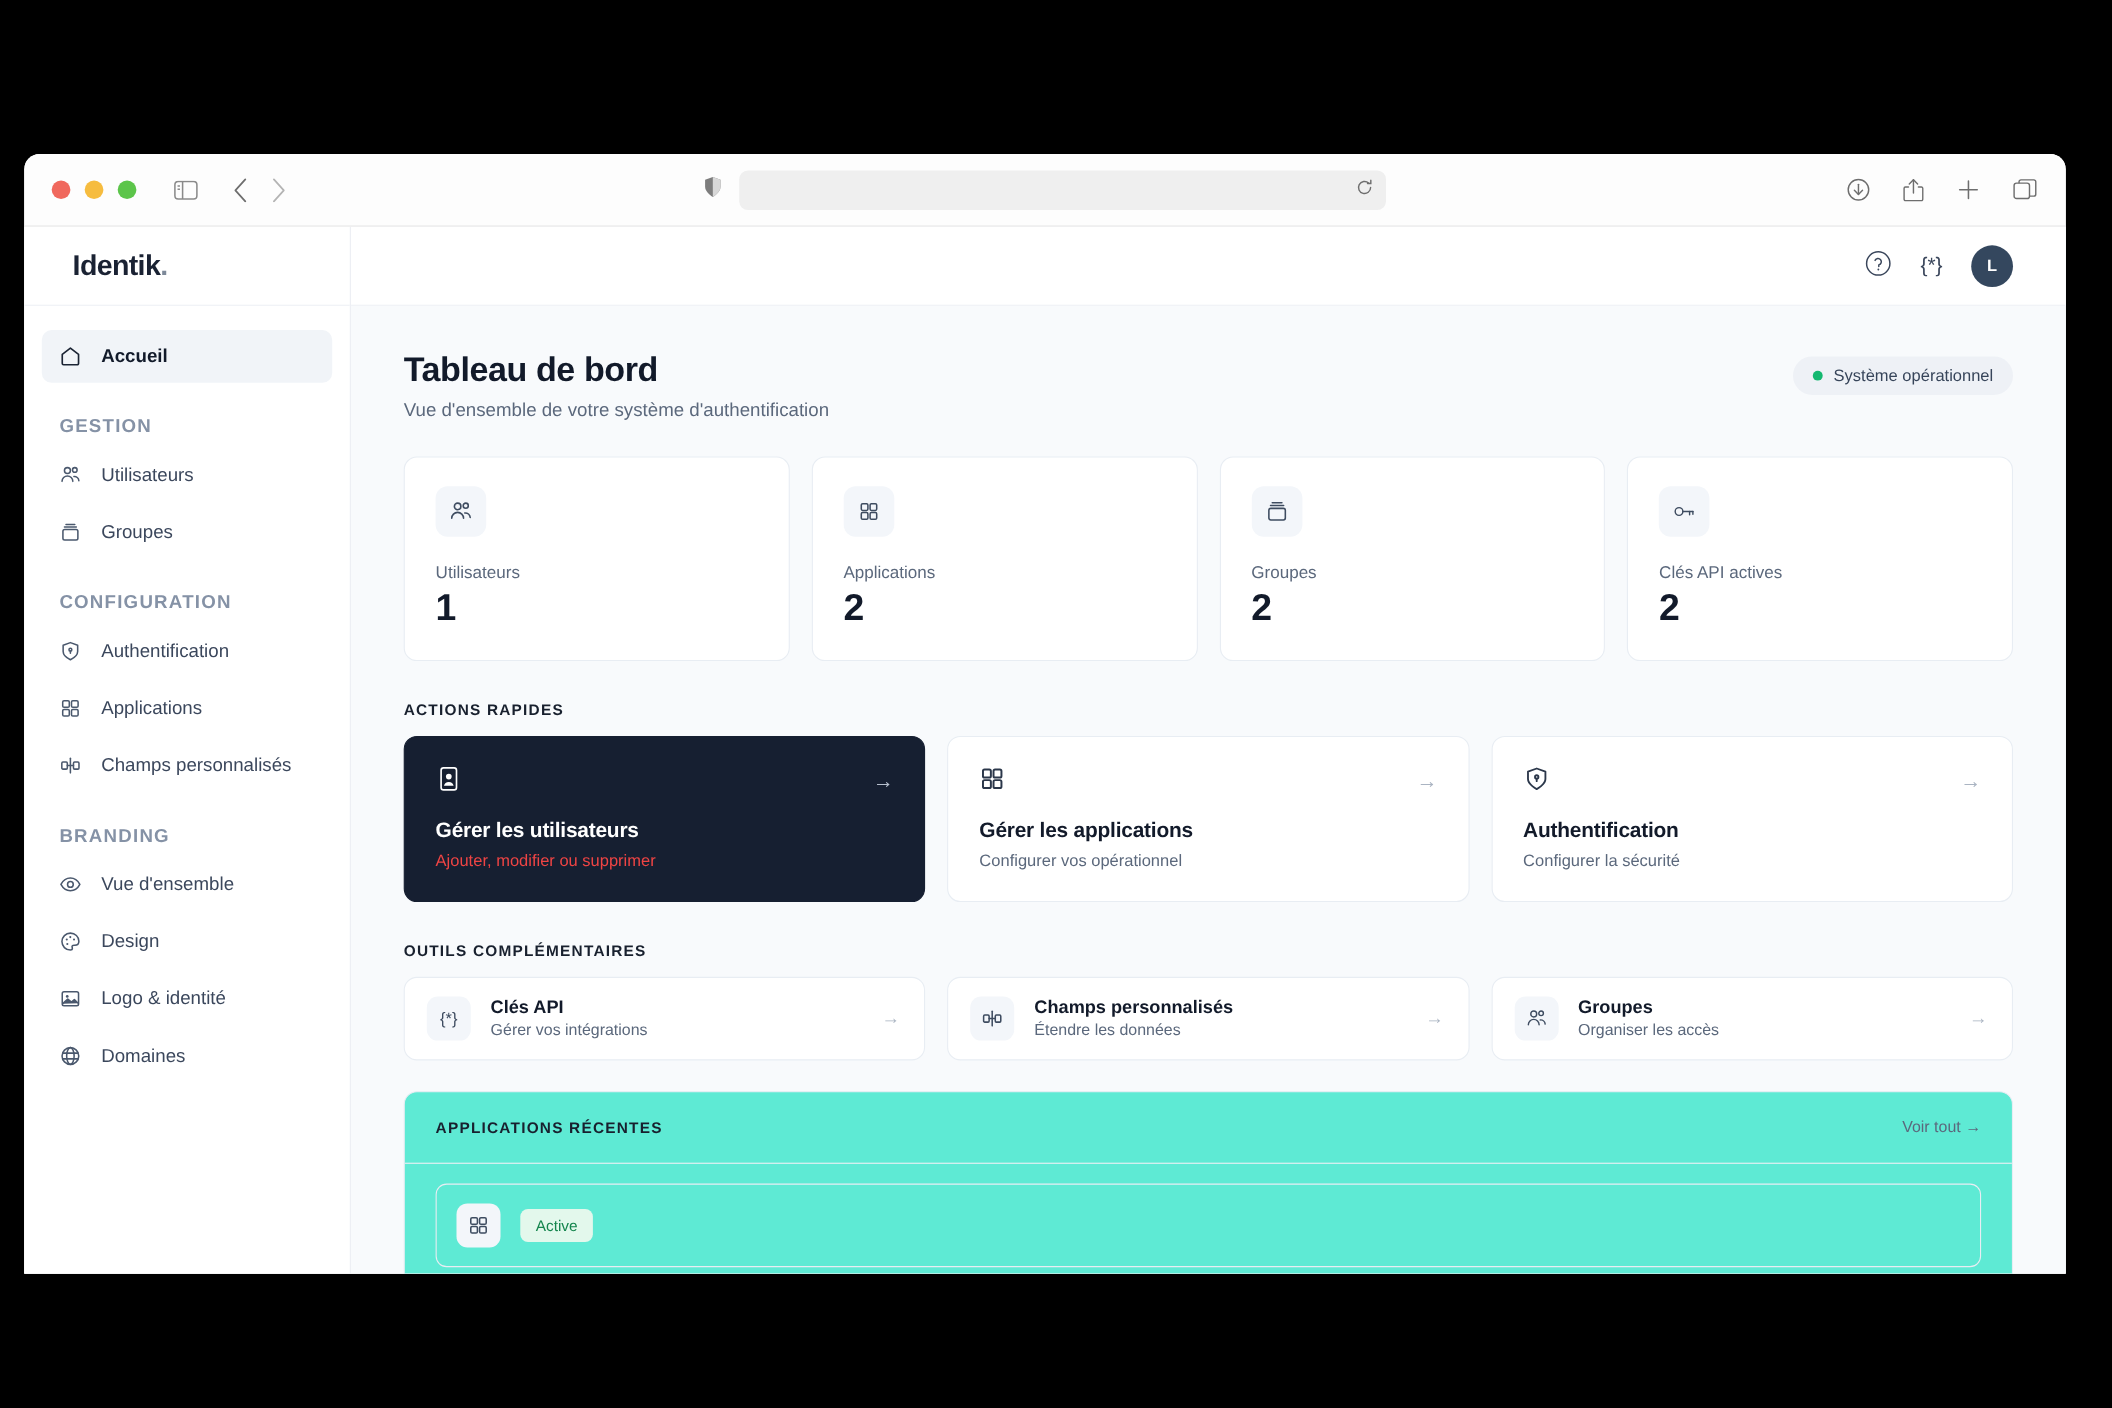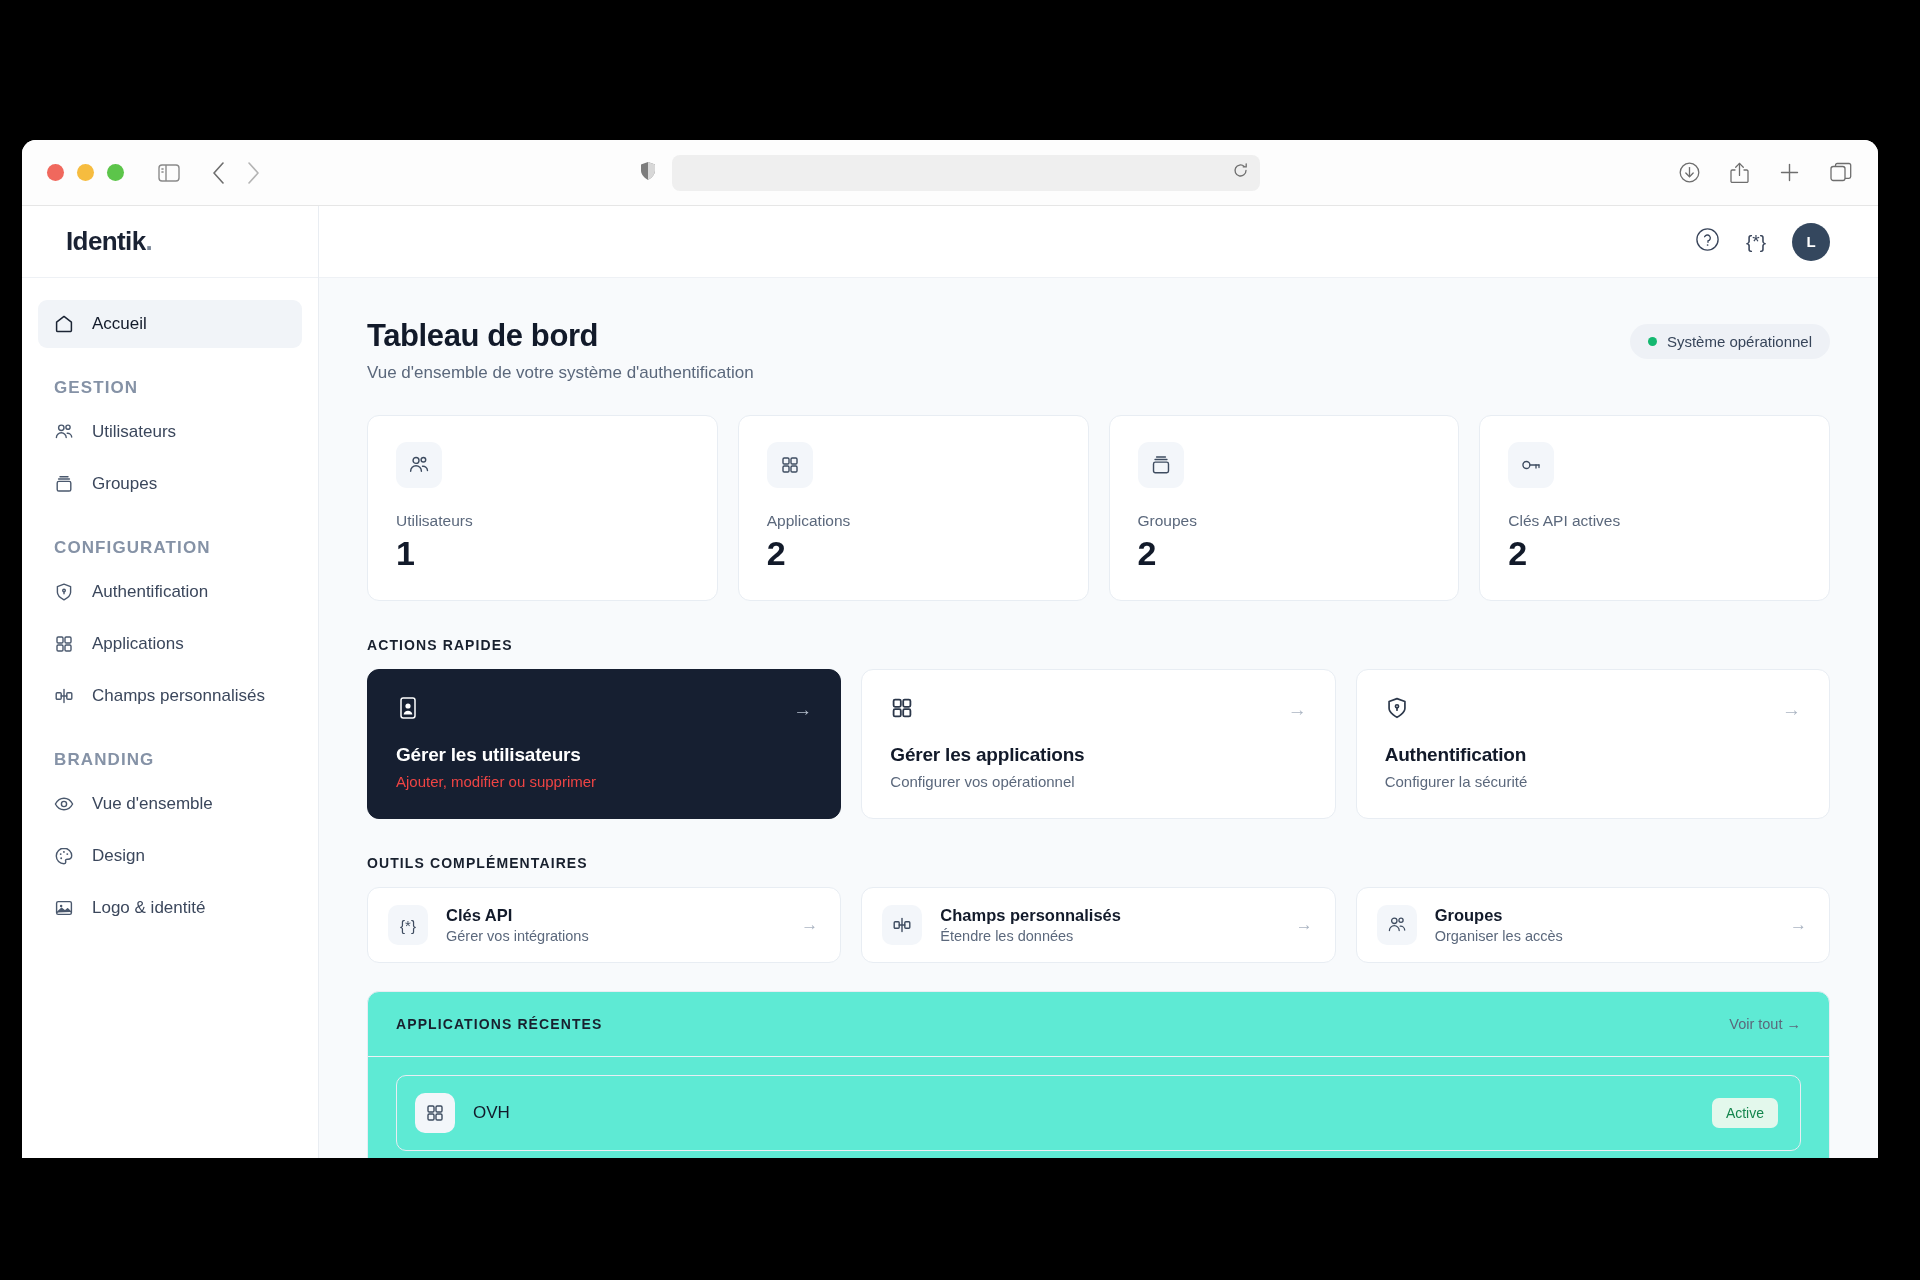--- a/index.html
+++ b/index.html
@@ -106,21 +106,21 @@
     padding: 0 16px;
     border-radius: 9px;
     color: #3b475c;
     font-size: 17px;
     margin-bottom: 4px;
     cursor: pointer;
   }
   .nav-item.active {
     background: #f1f4f8;
     color: #121a2a;
-    font-weight: 400;
+    font-weight: 700;
   }
   .nav-item .ic { flex: 0 0 20px; display:flex; align-items:center; justify-content:center; color: #4a586d; }
   .nav-group {
     font-size: 17px; font-weight: 700;
     letter-spacing: 1.1px;
     color: #8592a6;
     padding: 26px 16px 10px 16px;
   }
 
   
@@ -466,20 +466,31 @@
           <span class="ic">
             <svg width="20" height="20" viewBox="0 0 20 20" fill="none" stroke="#4a586d" stroke-width="1.4" stroke-linejoin="round">
                 <rect x="2.6" y="3.6" width="14.8" height="12.8" rx="1.6"></rect>
                 <circle cx="7.1" cy="7.9" r="1.25" fill="#4a586d" stroke="none"></circle>
                 <path d="M3 14.4 L7.6 10.2 L11 13 L13.6 10.7 L17 14" fill="#4a586d" stroke="#4a586d"></path>
               </svg>
           </span>
           <span>Logo &amp; identité</span>
         </div>
 
+        <div class="nav-item">
+          <span class="ic">
+            <svg width="20" height="20" viewBox="0 0 20 20" fill="none" stroke="#4a586d" stroke-width="1.4">
+                <circle cx="10" cy="10" r="7.6"></circle>
+                <ellipse cx="10" cy="10" rx="3.4" ry="7.6"></ellipse>
+                <line x1="2.6" y1="7.4" x2="17.4" y2="7.4"></line>
+                <line x1="2.6" y1="12.6" x2="17.4" y2="12.6"></line>
+              </svg>
+          </span>
+          <span>Domaines</span>
+        </div>
 
       </nav>
     </aside>
 
     <section class="main">
 
       <div class="topbar">
         <span class="help-ic">
           <svg width="25" height="25" viewBox="0 0 25 25" fill="none" stroke="#3b475c" stroke-width="1.35">
               <circle cx="12.5" cy="12.5" r="10.6"></circle>
@@ -664,21 +675,20 @@
           <div class="recent-body">
             <div class="app-row">
               <span class="app-ic">
                 <svg width="20" height="20" viewBox="0 0 20 20" fill="none" stroke="#3e4c60" stroke-width="1.4">
                     <rect x="3" y="3" width="6" height="6" rx="1.2"></rect>
                     <rect x="11" y="3" width="6" height="6" rx="1.2"></rect>
                     <rect x="3" y="11" width="6" height="6" rx="1.2"></rect>
                     <rect x="11" y="11" width="6" height="6" rx="1.2"></rect>
                   </svg>
               </span>
-              <span class="app-name">OVH</span>
               <span class="badge">Active</span>
             </div>
           </div>
         </div>
 
       </div>
     </section>
   </div>
 </div>
 

